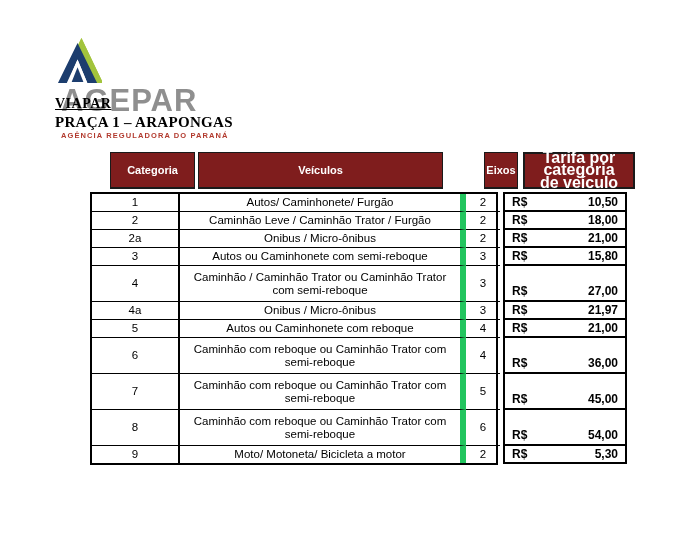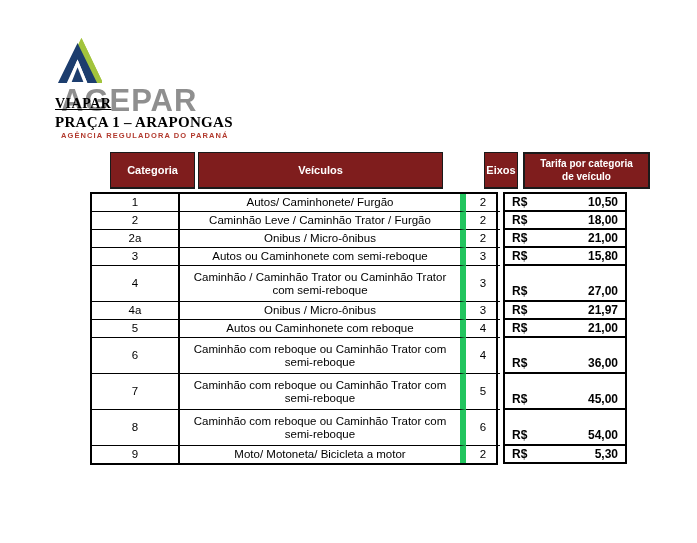--- a/index.html
+++ b/index.html
@@ -33,21 +33,21 @@
   .hcell {
     position:absolute; top:0; height:37px;
     background:#7f1d1d; color:#ffffff; font-weight:bold; font-size:11px;
     border:1px solid #1a1a1a; border-bottom-width:2px;
     display:flex; align-items:center; justify-content:center;
     text-align:center; line-height:12.5px; padding:0 13px;margin-left:20px;
   }
   .h-categoria { left:0;   width:85px;  }
   .h-veiculos  { left:88px;  width:245px; }
   .h-eixos     { left:374px; width:34px;  }
-  .h-tarifa    { left:413px; width:127px; border-width:2px; font-size:10px; }
+  .h-tarifa    { left:413px; width:112px; border-width:2px; font-size:16px; }
 
   .left-block {
     position:absolute; left:0; top:40px; width:408px;
     display:grid; grid-template-columns:88px 286px 34px;
     border:2px solid #000;
   }
   .cell {
     height:18px; border-bottom:1px solid #000;
     display:flex; align-items:center; justify-content:center;
     text-align:center; font-size:11.5px; line-height:13px; overflow:hidden;

